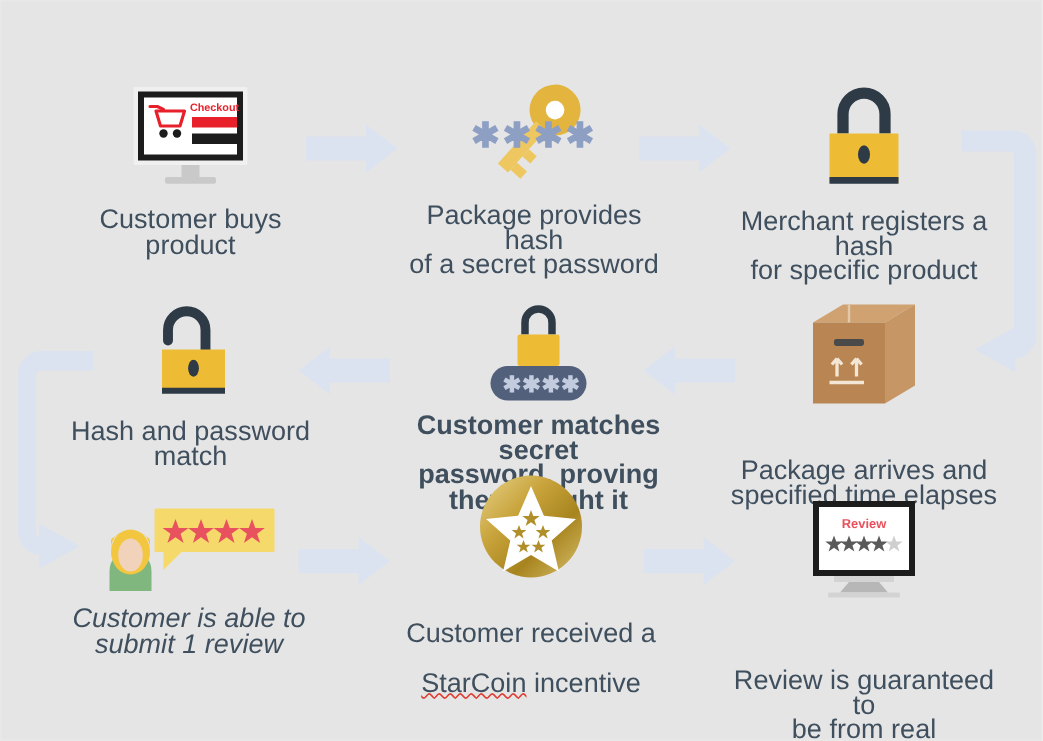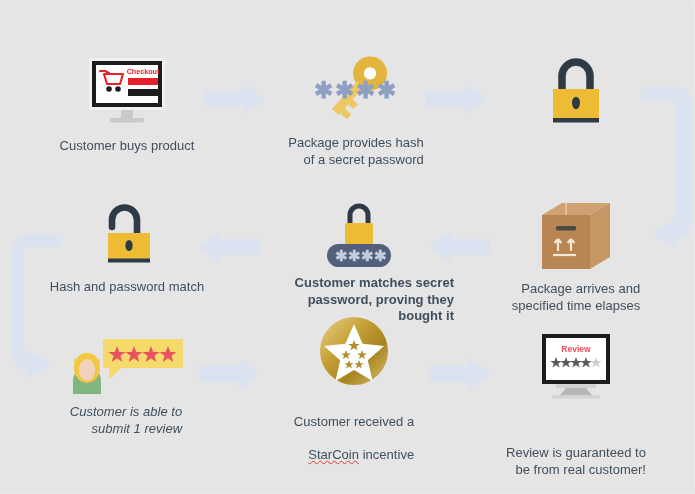--- a/index.html
+++ b/index.html
@@ -12,23 +12,23 @@
   }
   #canvas{
     position:absolute;inset:0;
     border:1px solid #e8e8e8;
     box-sizing:border-box;
     background:#e5e5e5;
   }
   .node{position:absolute;display:flex;flex-direction:column;align-items:center;}
   .icon-wrap{position:relative;display:flex;align-items:flex-end;justify-content:center;}
   .label{
-    text-align:right;
+    text-align:center;
     color:#3f4f5e;
-    font-size:13px;
+    font-size:18px;
     line-height:16.5px;
     white-space:pre-line;
     letter-spacing:0.02px;
   }
   .arrow{position:absolute;}
   .elbow{position:absolute;}
   .spell{
     text-decoration:underline;
     text-decoration-color:#e03b2f;
     text-decoration-style:wavy;
@@ -100,32 +100,34 @@
 
   <div class="node" style="left:485px;top:52px;width:180px;">
     <div class="icon-wrap" style="height:76px;">
       <svg width="74" height="76" viewBox="0 0 74 76">
         <path d="M23 36 L23 23 A14 14 0 0 1 51 23 L51 36" stroke="#2e3b47" stroke-width="7.5" fill="none"></path>
         <rect x="14" y="36" width="46" height="33" fill="#edbb34"></rect>
         <ellipse cx="37" cy="50" rx="4" ry="6.2" fill="#2e3b47"></ellipse>
         <rect x="14" y="65" width="46" height="4.5" fill="#2e3b47"></rect>
       </svg>
     </div>
+    <div class="label" style="margin-top:10px;">Merchant registers a hash
+for specific product</div>
   </div>
 
   <div class="elbow" style="left:640px;top:86px;">
     <svg width="54" height="176" viewBox="0 0 54 176">
       <path d="M0 0 L34 0 A14 14 0 0 1 48 14 L48 138 A14 14 0 0 1 34 152 L34 160 L10 146 L34 132 L34 140
                A1 1 0 0 0 35 139 L35 15 A1 1 0 0 0 34 14 L0 14 Z" fill="#dbe3f0"></path>
       <path d="M0 0 L36 0 A16 16 0 0 1 50 16 L50 136 A16 16 0 0 1 36 152 L36 161 L9 146 L36 131 L36 140
                A4 4 0 0 0 38 136 L38 16 A4 4 0 0 0 34 13 L0 13 Z" fill="#dbe3f0"></path>
     </svg>
   </div>
 
-  <div class="node" style="left:485px;top:198px;width:180px;">
+  <div class="node" style="left:485px;top:198px;width:180px;gap:24px;">
     <div class="icon-wrap" style="height:72px;">
       <svg width="76" height="72" viewBox="0 0 76 72">
         <polygon points="4,16 24,4 72,4 52,16" fill="#d0a272"></polygon>
         <polygon points="4,16 52,16 52,70 4,70" fill="#b98553"></polygon>
         <polygon points="52,16 72,4 72,58 52,70" fill="#c79665"></polygon>
         <line x1="28" y1="4" x2="28" y2="16" stroke="#e4c9a8" stroke-width="1.6"></line>
         <rect x="18" y="27" width="20" height="4.6" rx="1.6" fill="#4a4a4a"></rect>
         <g stroke="#f3e6d4" stroke-width="2.2" fill="none">
           <path d="M20 52 L20 40 M20 40 L16.6 44 M20 40 L23.4 44"></path>
           <path d="M33 52 L33 40 M33 40 L29.6 44 M33 40 L36.4 44"></path>

